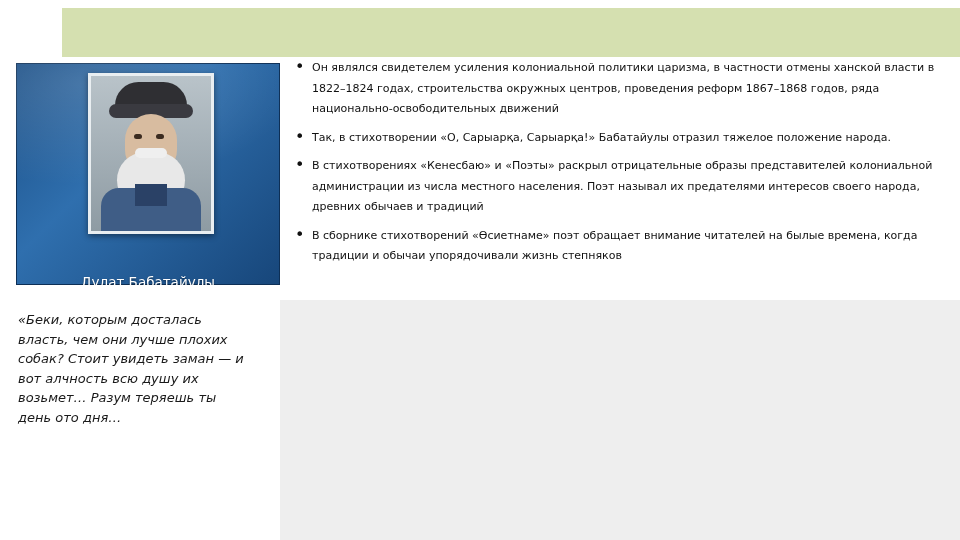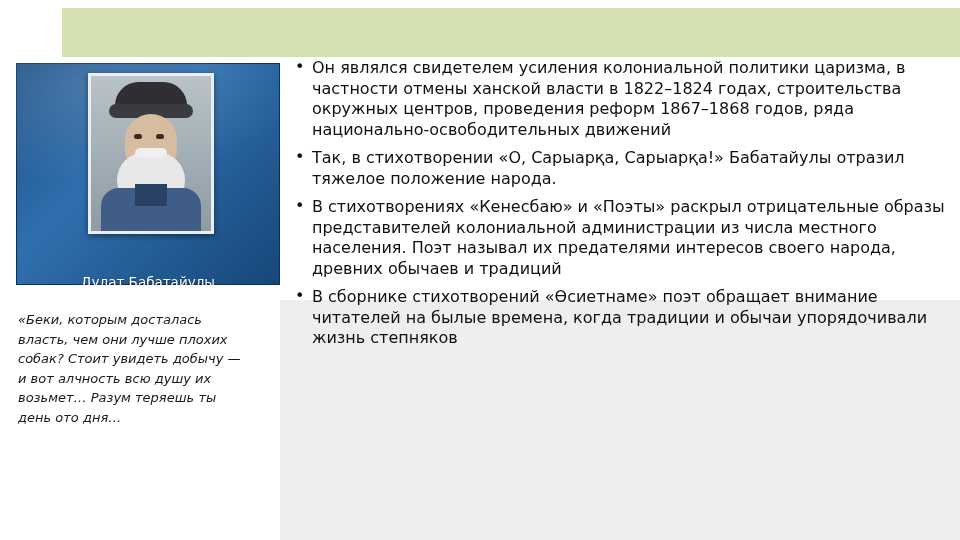--- a/index.html
+++ b/index.html
@@ -117,21 +117,21 @@
   }
   ul.bullets {
     list-style: none;
     margin: 0;
     padding: 0;
   }
   ul.bullets li {
     position: relative;
     padding-left: 20px;
     margin-bottom: 8px;
-    font-size: 16px;
+    font-size: 11px;
     line-height: 20.5px;
     color: #111111;
     font-family: "DejaVu Sans", sans-serif;
   }
   ul.bullets li::before {
     content: "•";
     position: absolute;
     left: 3px;
     top: -1px;
     font-size: 16px;
@@ -172,21 +172,21 @@
       <div class="ph-mous"></div>
       <div class="ph-body"></div>
       <div class="ph-collar"></div>
     </div>
     <div class="portrait-caption">
       <div>Дулат Бабатайұлы</div>
       <div>1802-1874</div>
     </div>
   </div>
 
-  <div class="quote">«Беки, которым досталась власть, чем они лучше плохих собак? Стоит увидеть добычу — и вот алчность всю душу их возьмет… Разум теряешь ты день ото дня…</div>
+  <div class="quote">«Беки, которым досталась власть, чем они лучше плохих собак? Стоит увидеть заман — и вот алчность всю душу их возьмет… Разум теряешь ты день ото дня…</div>
 
   <div class="content content-over">
     <ul class="bullets">
       <li>Он являлся свидетелем усиления колониальной политики царизма, в частности отмены ханской власти в 1822–1824 годах, строительства окружных центров, проведения реформ 1867–1868 годов, ряда национально-освободительных движений</li>
       <li>Так, в стихотворении «О, Сарыарқа, Сарыарқа!» Бабатайулы отразил тяжелое положение народа.</li>
       <li> В стихотворениях «Кенесбаю» и «Поэты» раскрыл отрицательные образы представителей колониальной администрации из числа местного населения. Поэт называл их предателями интересов своего народа, древних обычаев и традиций</li>
       <li>В сборнике стихотворений «Өсиетнаме» поэт обращает внимание читателей на былые времена, когда традиции и обычаи упорядочивали жизнь степняков</li>
     </ul>
   </div>
 

